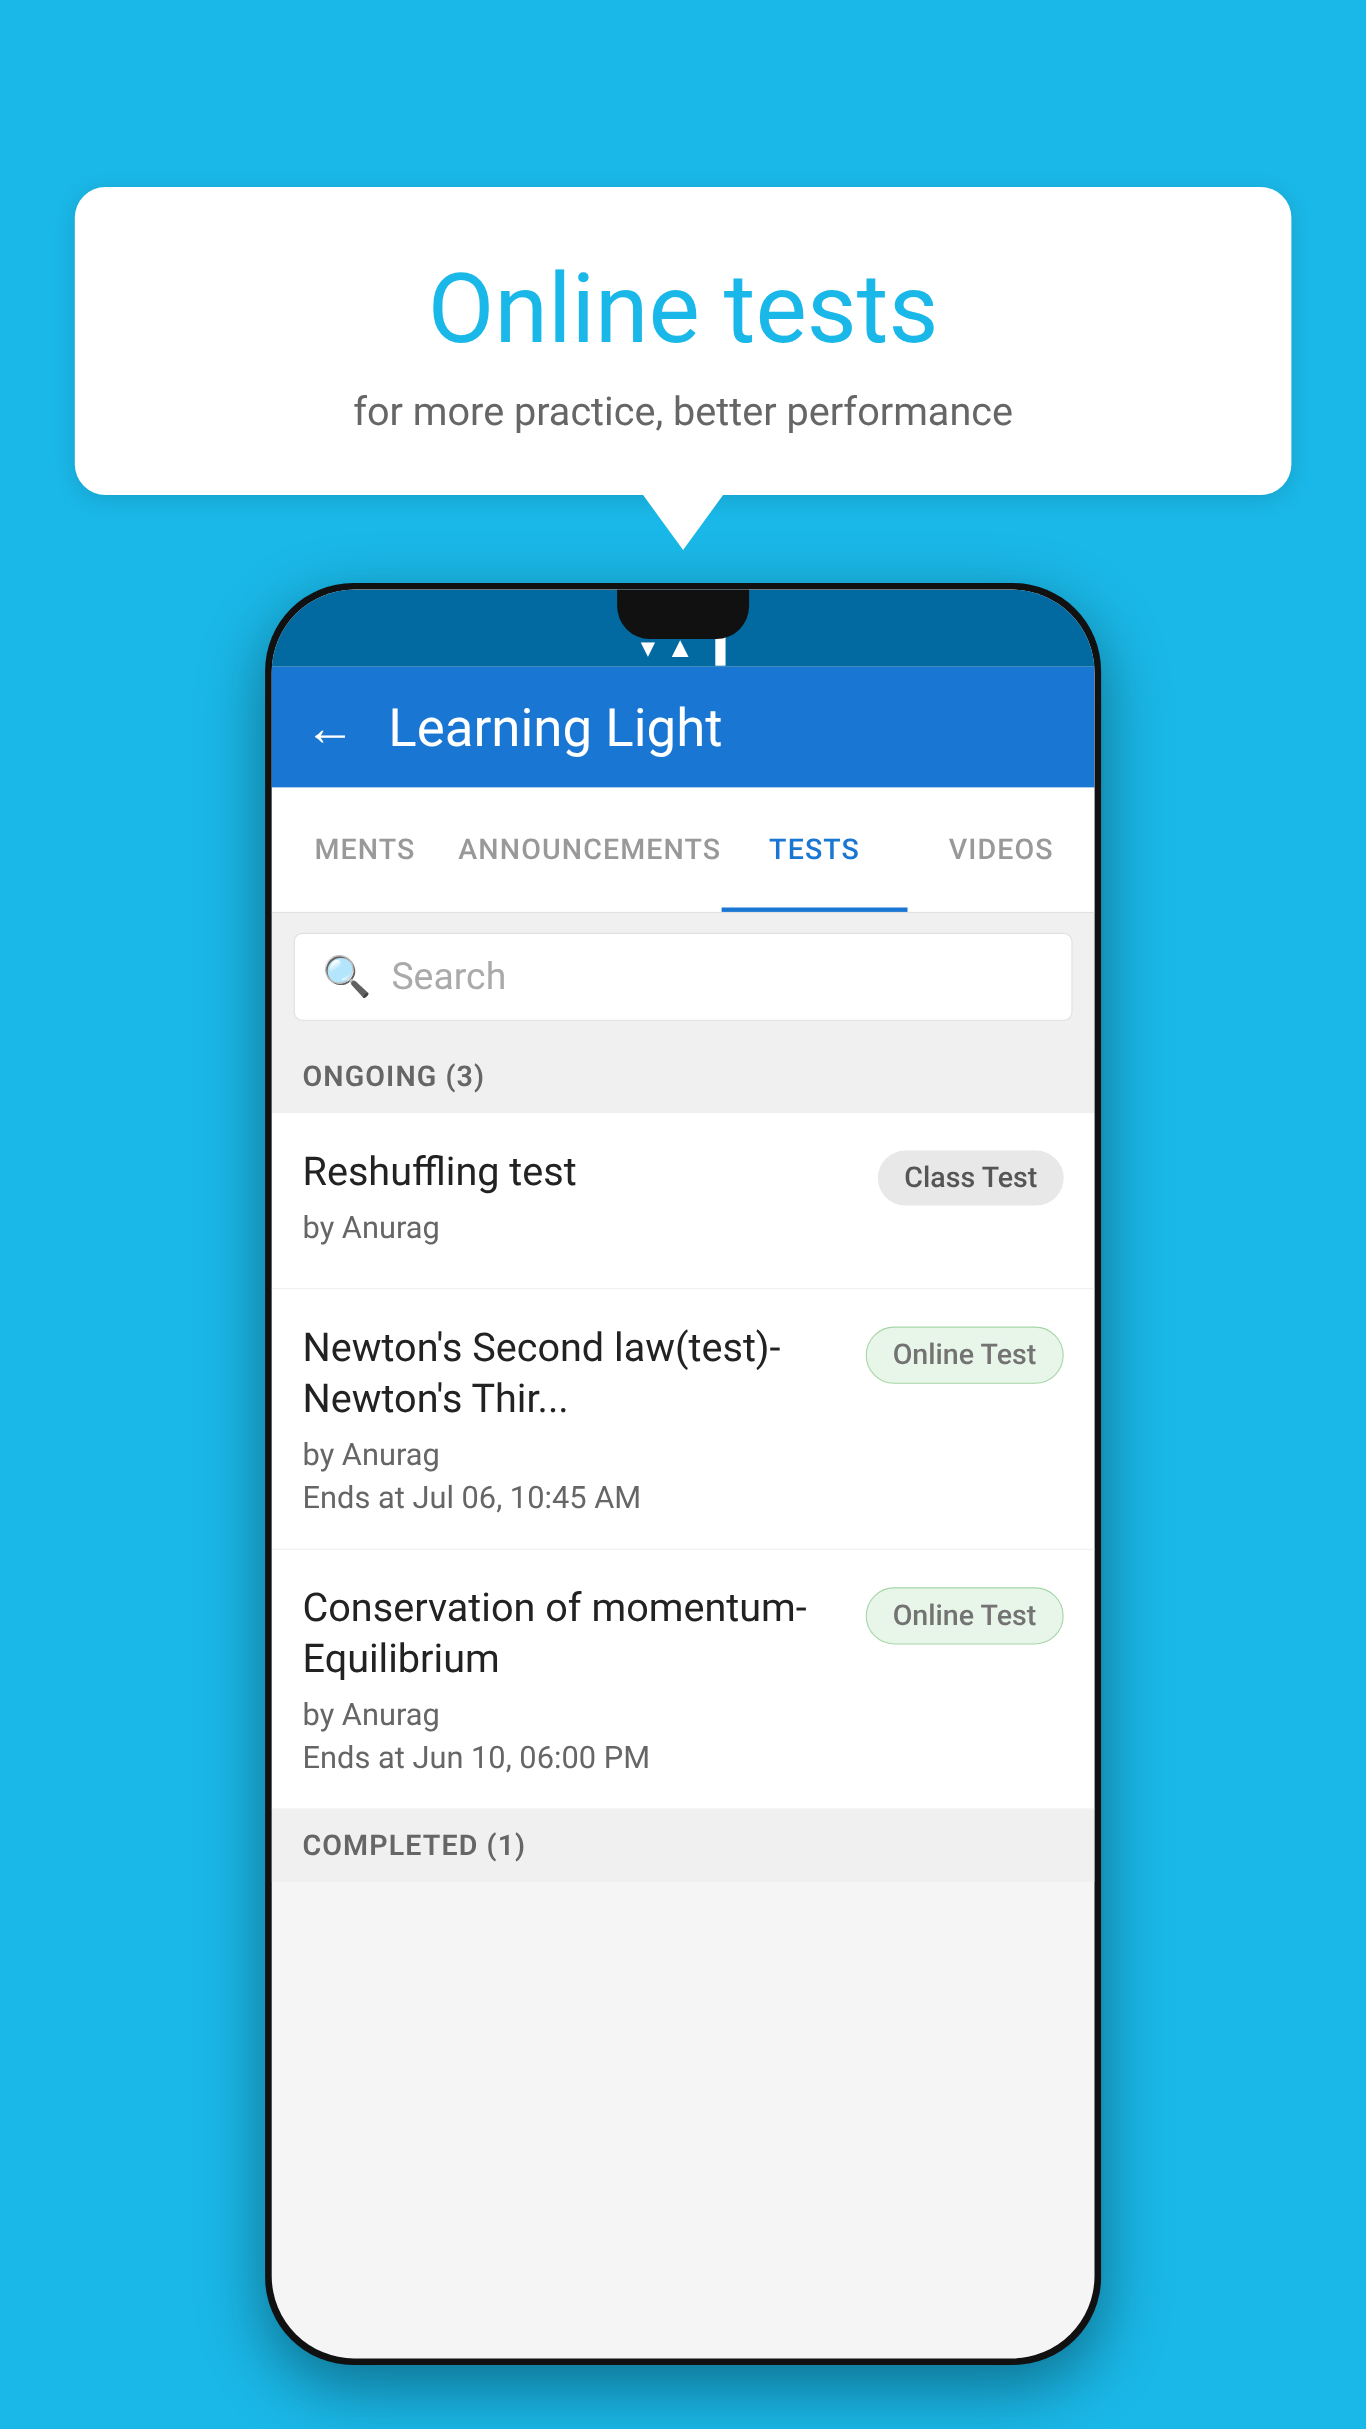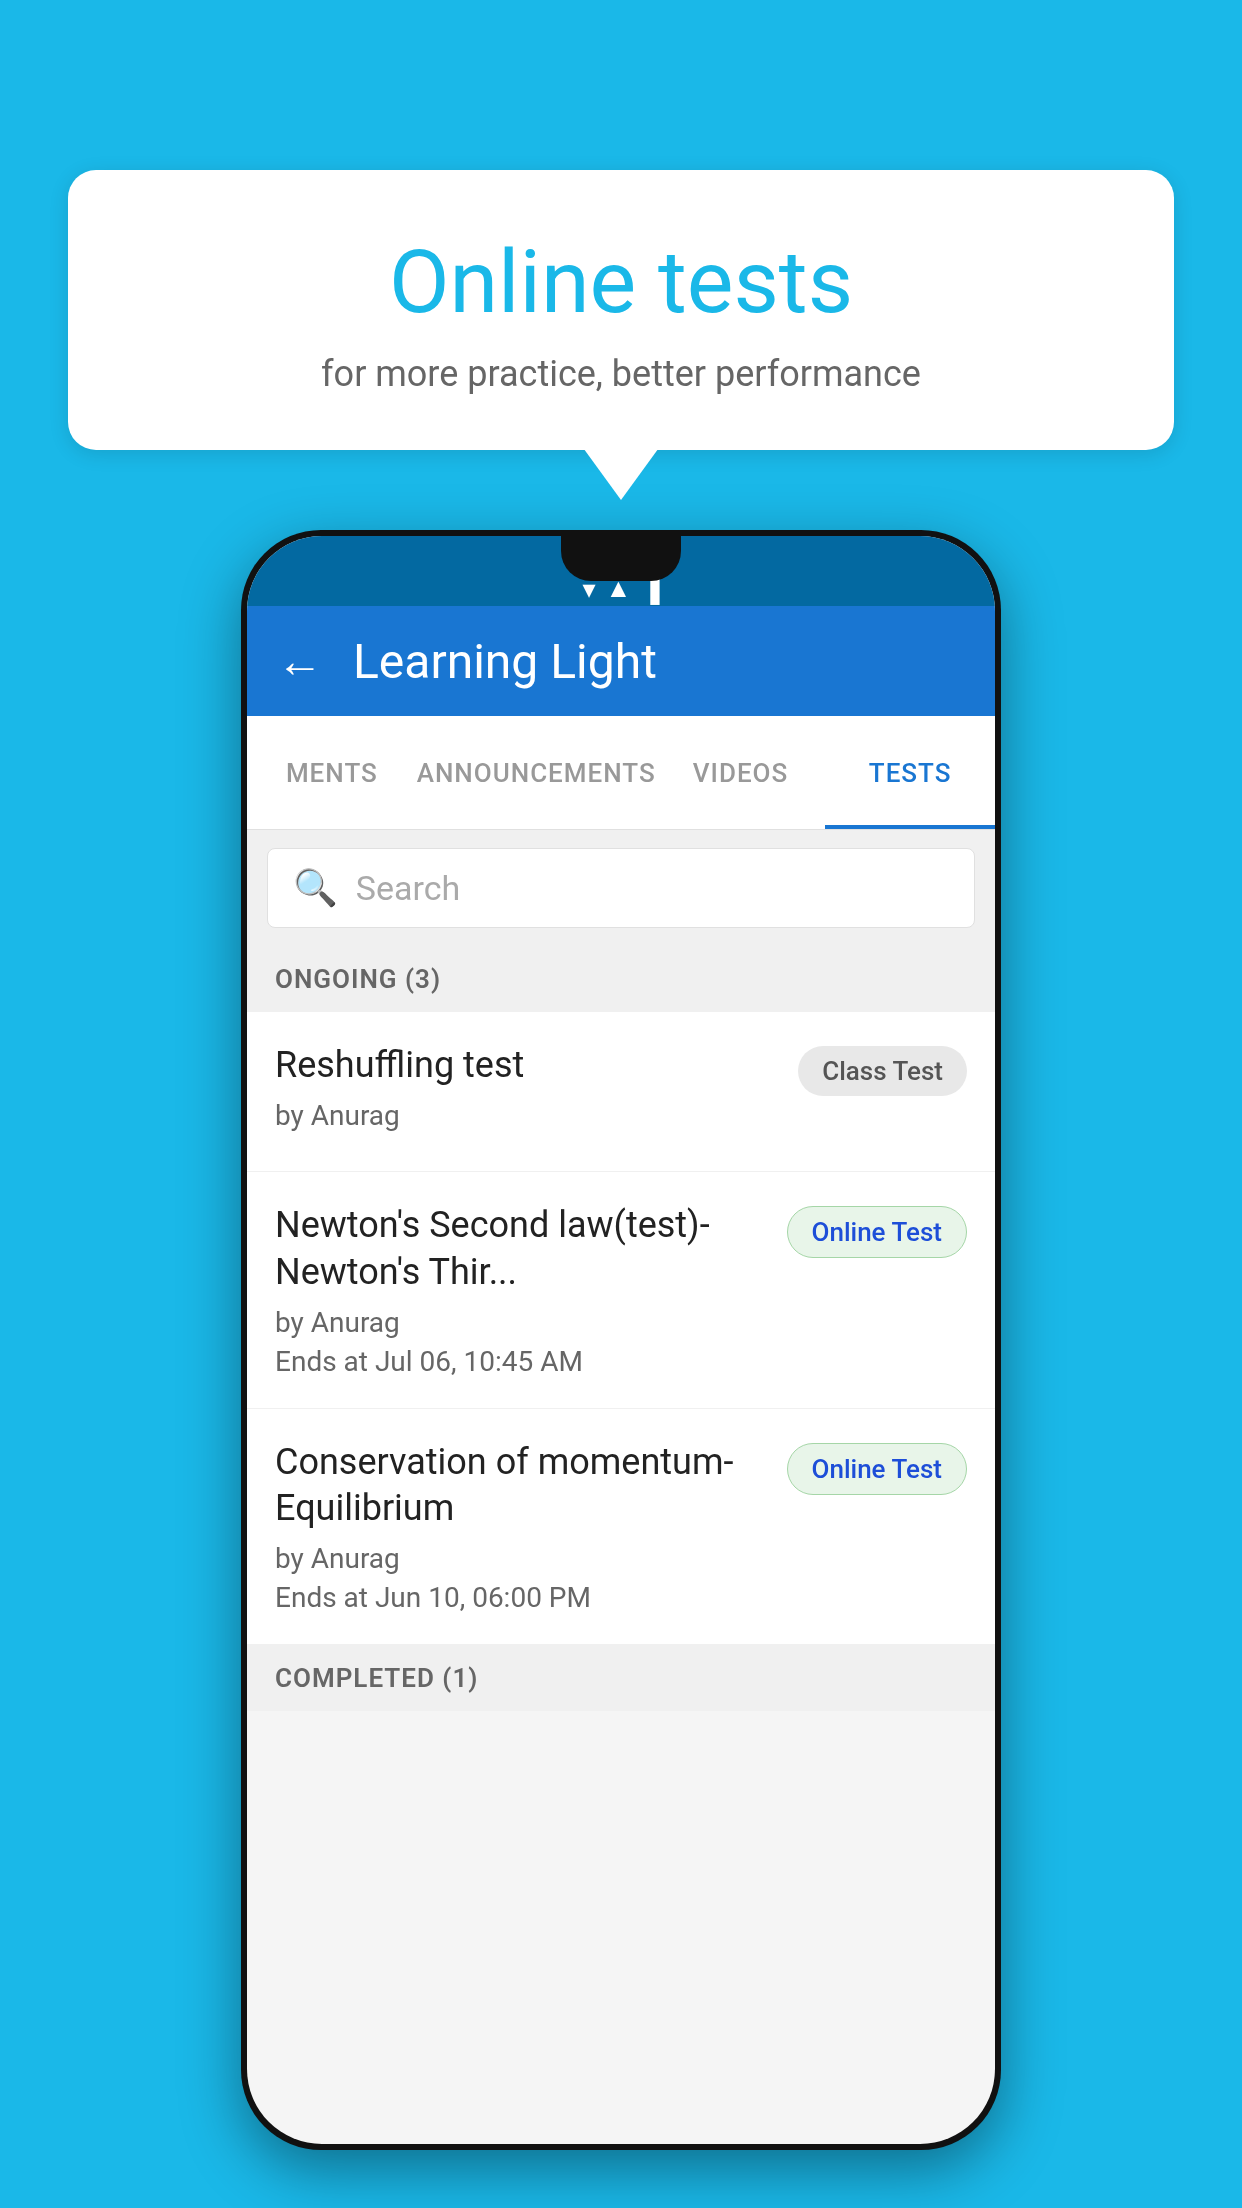--- a/index.html
+++ b/index.html
@@ -242,21 +242,21 @@
       min-width: 140px;
       text-align: center;
       margin-top: 4px;
     }
     .badge-class {
       background: #e8e8e8;
       color: #555;
     }
     .badge-online {
       background: #e8f5e9;
-      color: #1d4ed8;
+      color: #737373;
       border: 1px solid #a5d6a7;
     }
 
     
     .completed-header {
       background: #f0f0f0;
       padding: 18px 28px;
       font-size: 26px;
       color: #666;
       font-weight: 600;
@@ -289,25 +289,25 @@
       <span class="app-title">Learning Light</span>
     </div>
 
     <div class="tabs-bar">
       <div class="tab-item">
         <span>MENTS</span>
       </div>
       <div class="tab-item">
         <span>ANNOUNCEMENTS</span>
       </div>
+      <div class="tab-item active">
+        <span>TESTS</span>
+      </div>
       <div class="tab-item">
         <span>VIDEOS</span>
-      </div>
-      <div class="tab-item active">
-        <span>TESTS</span>
       </div>
     </div>
 
     <div class="search-container">
       <div class="search-bar">
         <span class="search-icon-wrap">🔍</span>
         <span class="search-text">Search</span>
       </div>
     </div>
 

